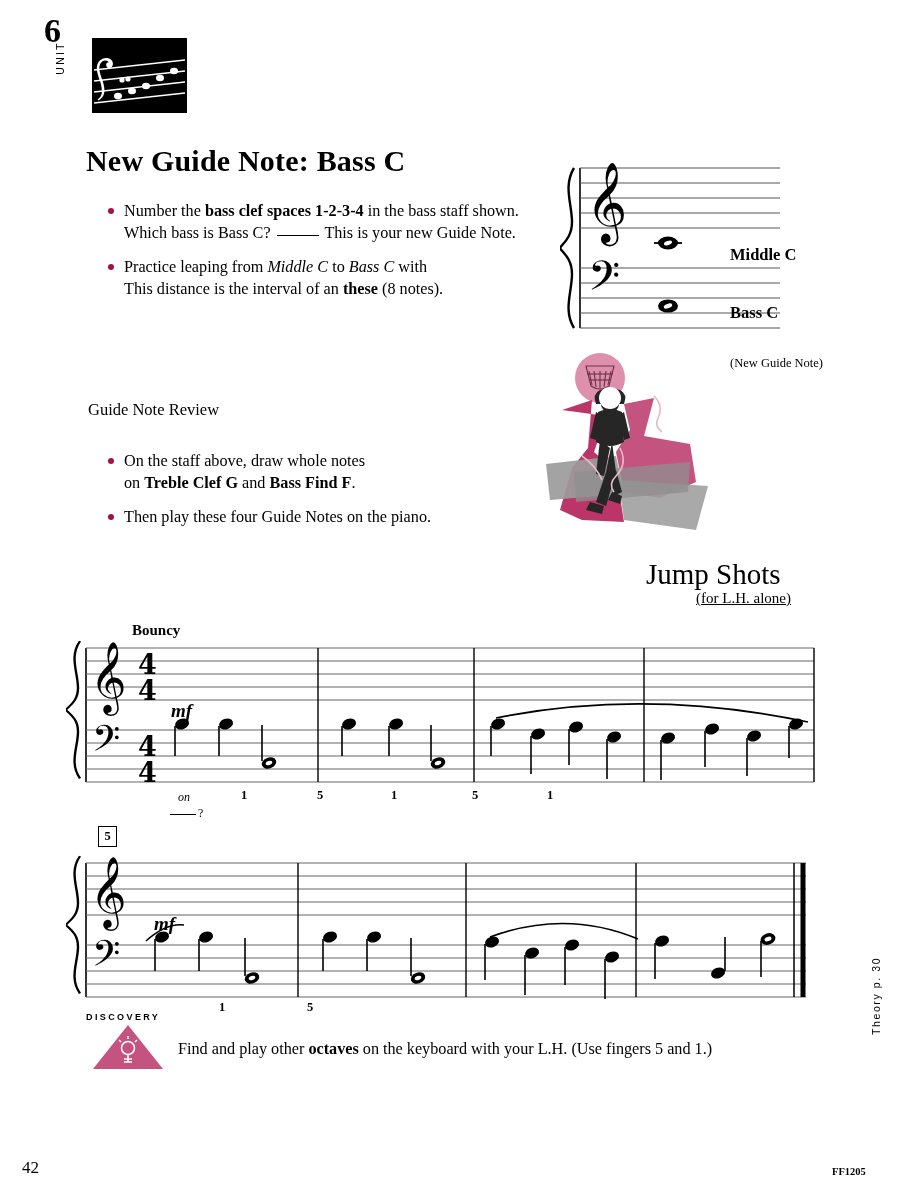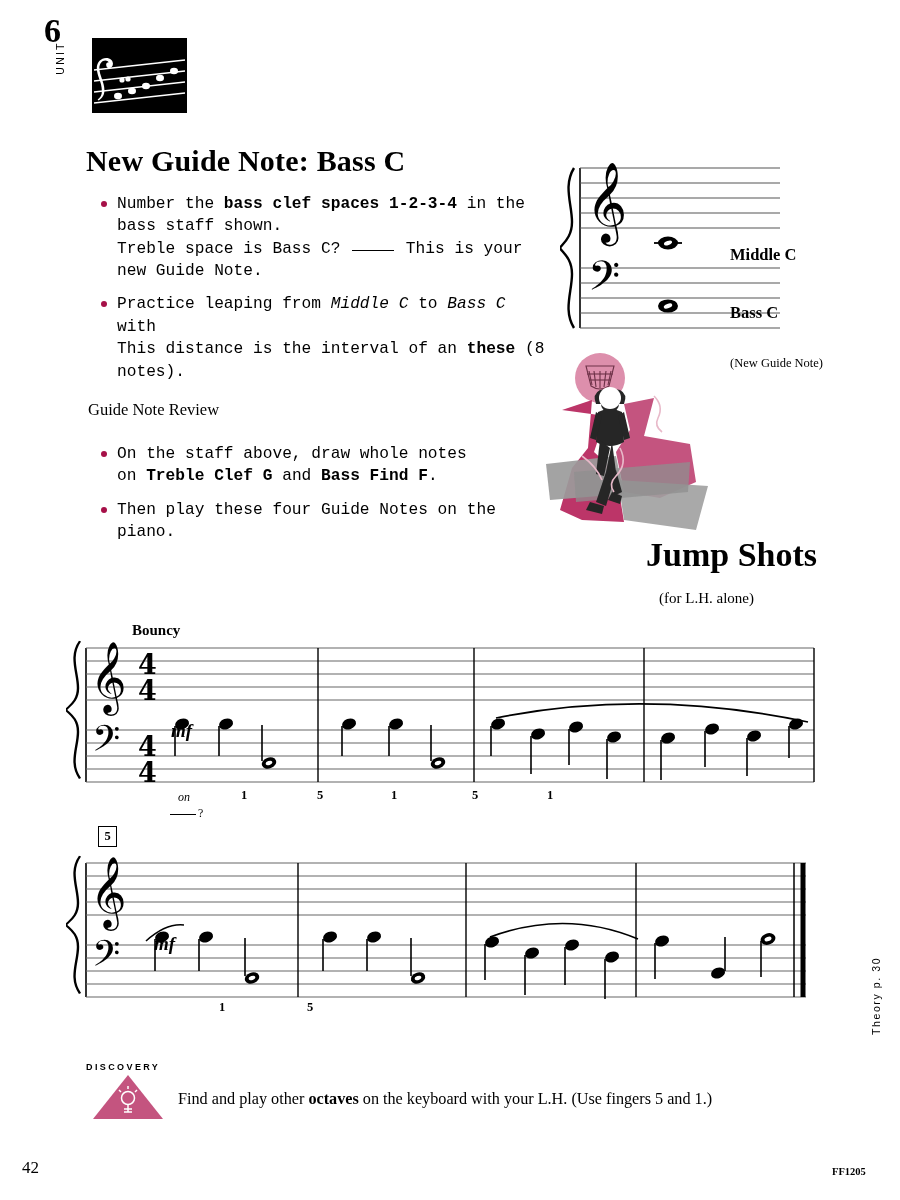--- a/index.html
+++ b/index.html
@@ -14,21 +14,21 @@
       font-family:"Liberation Serif",serif;line-height:1;}
   #unit-word{position:absolute;left:-12px;top:34px;width:56px;text-align:center;
       font-family:"Liberation Sans",sans-serif;font-size:10.5px;letter-spacing:2.2px;
       transform:rotate(-90deg);transform-origin:center center;font-weight:normal;}
   #unit-art{position:absolute;left:48px;top:20px;width:95px;height:75px;background:#000;overflow:hidden;}
 
   
   #page-title{left:86px;top:124px;font-size:30px;font-weight:bold;letter-spacing:.2px;margin-top:20px;}
 
   
-  .bullet-list{list-style:none;margin:11px;padding:0;font-family:Liberation Mono, monospace;}
+  .bullet-list{list-style:none;margin:18px;padding:0;}
   .bullet-item{position:relative;padding-left:18px;margin-bottom:11px;
       font-size:16.2px;line-height:1.38;}
   .bullet-item:before{content:"";position:absolute;left:2px;top:8px;width:6px;height:6px;
       border-radius:50%;background:#a61048;}
   #intro-list{left:88px;top:182px;width:450px;}
   #review-list{left:88px;top:432px;width:420px;}
   .bold{font-weight:bold;}
   .ital{font-style:italic;}
   .blank-line{display:inline-block;width:42px;border-bottom:1.6px solid #000;
       vertical-align:2px;margin:0 2px;}
@@ -38,42 +38,42 @@
   
   #staff-diagram{left:560px;top:160px;width:300px;height:190px;}
   #lbl-middle-c{left:730px;top:245px;font-size:16.5px;font-weight:bold;}
   #lbl-bass-c{left:730px;top:303px;font-size:16.5px;font-weight:bold;}
   #lbl-bass-c-sub{left:730px;top:321px;font-size:12.5px;margin-top:35px;}
 
   
   #illustration{left:520px;top:352px;width:220px;height:186px;}
 
   
-  #piece-title{left:646px;top:536px;font-size:34px;font-weight:bold;}
-  #piece-subtitle{left:659px;top:590px;font-size:15px;}
+  #piece-title{left:646px;top:558px;font-size:29px;font-weight:normal;}
+  #piece-subtitle{left:696px;top:590px;font-size:15px;text-decoration:underline;}
 
   
   #system1{left:66px;top:630px;width:760px;height:200px;}
   #system2{left:66px;top:845px;width:760px;height:185px;}
   .tempo-mark{position:absolute;font-size:15px;font-weight:bold;}
   .dyn{position:absolute;font-size:19px;font-weight:bold;font-style:italic;
-       font-family:"Liberation Serif",serif;margin-top:20px;}
+       font-family:"Liberation Serif",serif;}
   .fing{position:absolute;font-size:12.5px;font-weight:bold;text-align:center;width:18px;}
   .ann{position:absolute;font-size:12px;}
   #meas-num-box{left:98px;top:826px;width:17px;height:19px;border:1.4px solid #000;
       font-size:12.5px;font-weight:bold;text-align:center;line-height:18px;}
 
   
   #theory-ref{left:856px;top:905px;width:20px;height:130px;}
   #theory-ref span{display:block;font-family:"Liberation Sans",sans-serif;font-size:10.5px;
       letter-spacing:1.6px;white-space:nowrap;transform:rotate(-90deg);
       transform-origin:left top;position:absolute;left:14px;top:130px;}
 
   
-  #discovery-block{left:86px;top:1062px;width:740px;height:60px;}
+  #discovery-block{left:86px;top:1012px;width:740px;height:60px;}
   #discovery-word{position:absolute;left:0;top:0;font-family:"Liberation Sans",sans-serif;
       font-size:9px;font-weight:bold;letter-spacing:2.4px;}
   #discovery-icon{position:absolute;left:6px;top:12px;width:72px;height:46px;}
   #discovery-text{position:absolute;left:92px;top:28px;font-size:16.2px;white-space:nowrap;}
 
   #page-number{left:22px;top:1158px;font-size:17px;}
   #catalog-code{left:832px;top:1166px;font-size:10.5px;font-weight:bold;
       font-family:"Liberation Serif",serif;}
 </style>
 </head>
@@ -102,21 +102,21 @@
       </g>
     </svg>
   </div>
 </div>
 
 <div class="abs" id="page-title">New Guide Note: Bass C</div>
 
 <ul class="abs bullet-list" id="intro-list">
     <li class="bullet-item">
       <div><span>Number the </span><span class="bold">bass clef spaces 1-2-3-4</span><span> in the bass staff shown.</span></div>
-      <div><span>Treble space is Bass C? </span><span class="blank-line"></span><span> This is your new Guide Note.</span></div>
+      <div><span>Which bass is Bass C? </span><span class="blank-line"></span><span> This is your new Guide Note.</span></div>
     </li>
     <li class="bullet-item">
       <div><span>Practice leaping from </span><span class="ital">Middle C</span><span> to </span><span class="ital">Bass C</span><span> with</span></div>
       <div><span>This distance is the interval of an </span><span class="bold">these</span><span> (8 notes).</span></div>
     </li>
   </ul>
 
 <div class="abs" id="staff-diagram">
   <svg width="300" height="190" viewBox="0 0 300 190">
 

